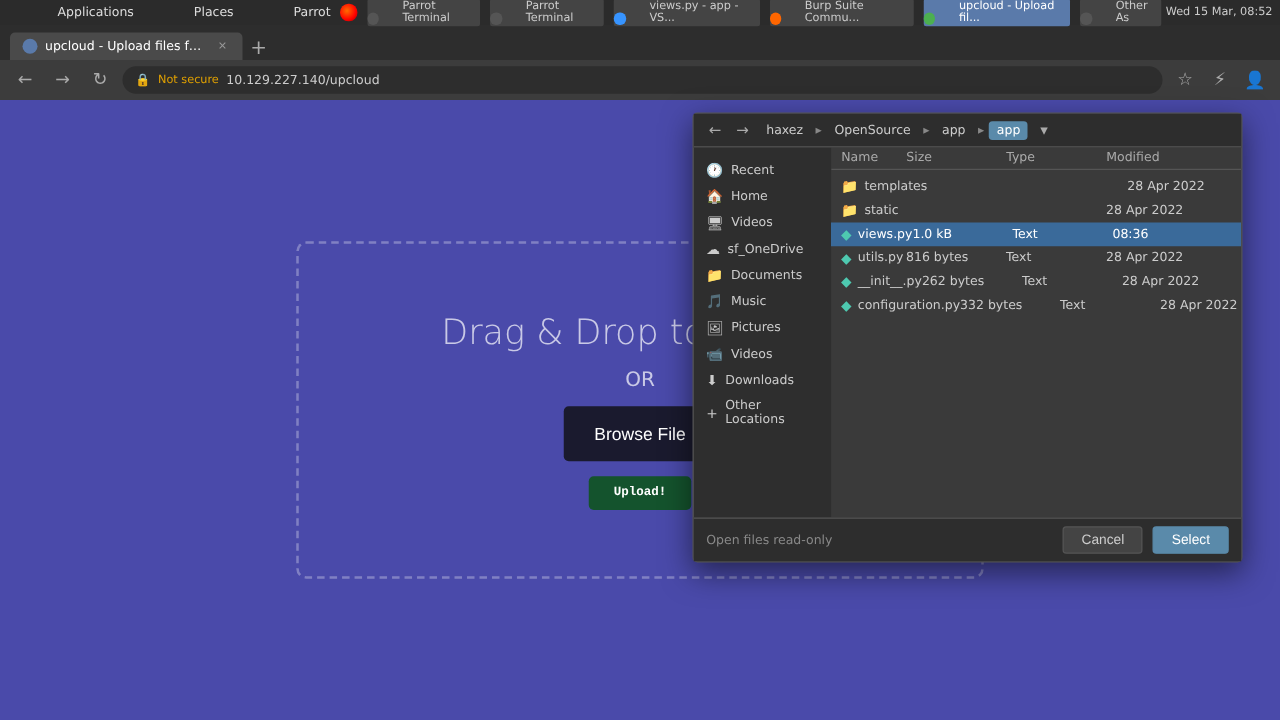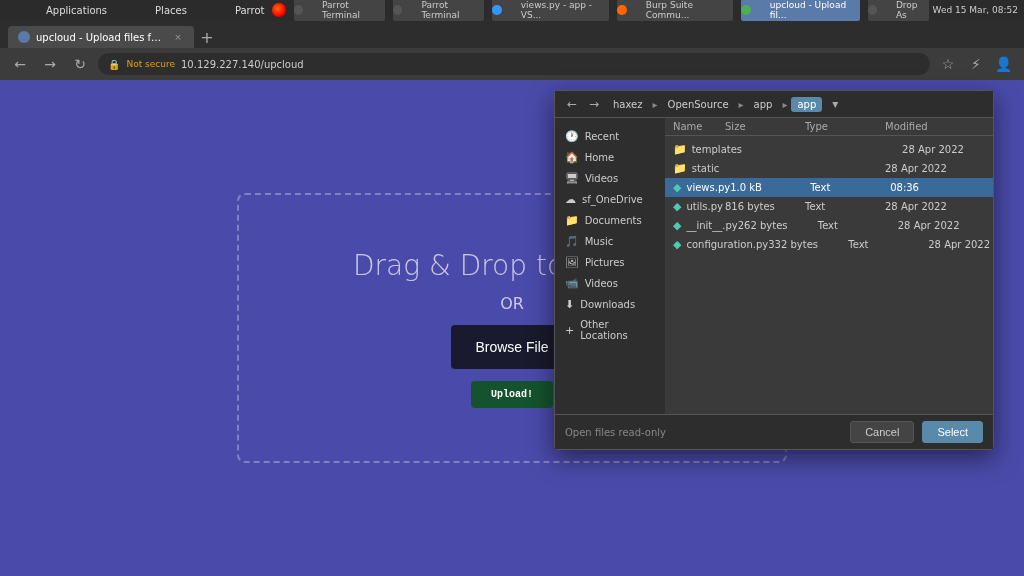--- a/index.html
+++ b/index.html
@@ -21,21 +21,21 @@
       padding: 0 6px;
       gap: 4px;
       color: #ccc;
       font-size: 10px;
     }
     .os-bar-left { display: flex; align-items: center; gap: 8px; flex: 1; }
     .os-bar-right { display: flex; align-items: center; gap: 8px; }
     .os-app-item { display: flex; align-items: flex-start; gap: 3px; cursor: pointer; margin-left: 40px; }
     .os-app-item span { color: #ddd; }
     .firefox-icon { width: 14px; height: 14px; background: radial-gradient(circle at 40% 40%, #ff6b00, #ff0000 60%, #8b0000); border-radius: 50%; display: inline-block; }
-    .taskbar-item { background: #444; padding: 1px 0; border-radius: 2px; color: #ccc; font-size: 9px; display: flex; align-items: center; gap: 19px; }
+    .taskbar-item { background: #444; padding: 1px 0; border-radius: 2px; color: #ccc; font-size: 9px; display: flex; align-items: flex-end; gap: 19px; }
     .taskbar-item.active { background: #5a7aaa; color: #fff; }
     .taskbar-item-dot { width: 10px; height: 10px; border-radius: 50%; }
     .green-dot { background: #4caf50; }
     .time-text { font-size: 9px; color: #ccc; }
 
     
     .browser-chrome {
       background: #3c3c3c;
     }
     .tab-bar {
@@ -312,21 +312,21 @@
     <div class="taskbar-item">
       <div class="taskbar-item-dot" style="background:#ff6600;"></div>
       <span>Burp Suite Commu...</span>
     </div>
     <div class="taskbar-item active">
       <div class="taskbar-item-dot green-dot"></div>
       <span>upcloud - Upload fil...</span>
     </div>
     <div class="taskbar-item">
       <div class="taskbar-item-dot" style="background:#555;"></div>
-      <span>Drop As</span>
+      <span>Other As</span>
     </div>
   </div>
   <div class="os-bar-right">
     <span class="time-text">Wed 15 Mar, 08:52</span>
   </div>
 </div>
 
 <div class="browser-chrome">
 
   <div class="tab-bar">

